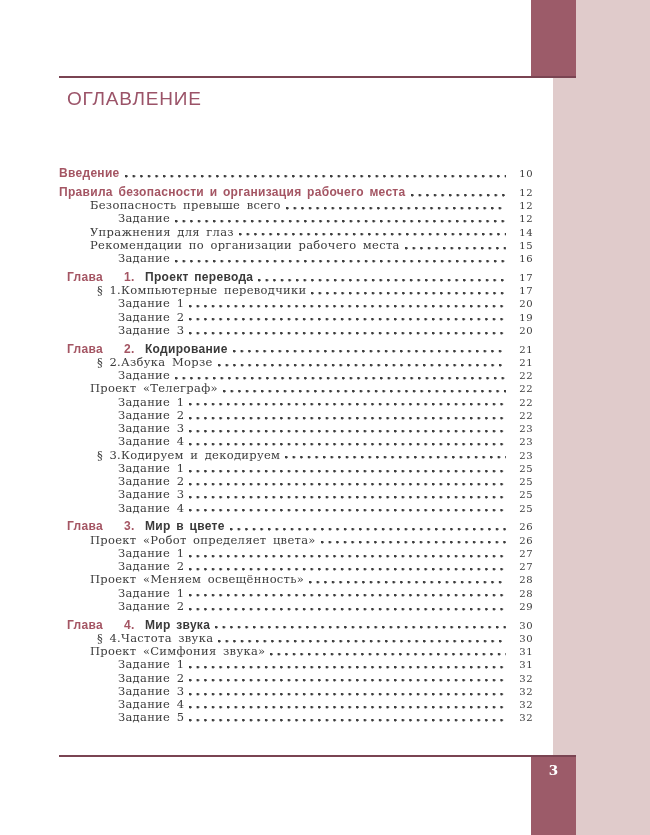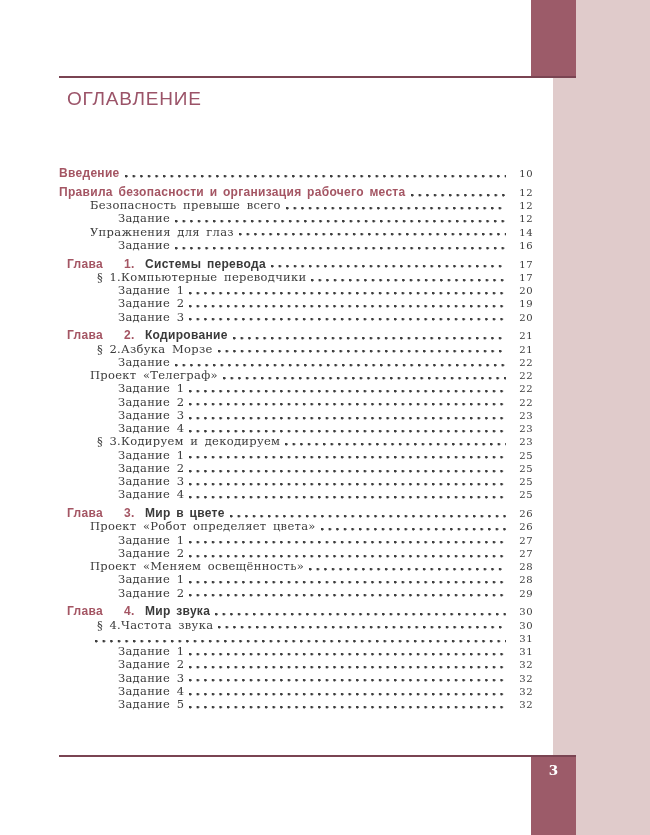--- a/index.html
+++ b/index.html
@@ -172,27 +172,32 @@
       <div class="toc-row k-sub2">
     <span class="lbl"><span class="ttl">Задание</span></span>
     <span class="leader"></span>
     <span class="page">12</span>
   </div>
       <div class="toc-row k-sub1">
     <span class="lbl"><span class="ttl">Упражнения для глаз</span></span>
     <span class="leader"></span>
     <span class="page">14</span>
   </div>
+      <div class="toc-row k-sub1">
+    <span class="lbl"><span class="ttl">Рекомендации по организации рабочего места</span></span>
+    <span class="leader"></span>
+    <span class="page">15</span>
+  </div>
       <div class="toc-row k-sub2">
     <span class="lbl"><span class="ttl">Задание</span></span>
     <span class="leader"></span>
     <span class="page">16</span>
   </div>
       <div class="toc-row k-chapter group-start">
-    <span class="lbl"><span class="word">Глава</span><span class="num">1.</span><span class="ttl">Системы перевода</span></span>
+    <span class="lbl"><span class="word">Глава</span><span class="num">1.</span><span class="ttl">Проект перевода</span></span>
     <span class="leader"></span>
     <span class="page">17</span>
   </div>
       <div class="toc-row k-section">
     <span class="lbl"><span class="num">§ 1.</span><span class="ttl">Компьютерные переводчики</span></span>
     <span class="leader"></span>
     <span class="page">17</span>
   </div>
       <div class="toc-row k-sub2">
     <span class="lbl"><span class="ttl">Задание 1</span></span>
@@ -313,20 +318,21 @@
     <span class="lbl"><span class="word">Глава</span><span class="num">4.</span><span class="ttl">Мир звука</span></span>
     <span class="leader"></span>
     <span class="page">30</span>
   </div>
       <div class="toc-row k-section">
     <span class="lbl"><span class="num">§ 4.</span><span class="ttl">Частота звука</span></span>
     <span class="leader"></span>
     <span class="page">30</span>
   </div>
       <div class="toc-row k-sub1">
+    <span class="lbl"><span class="ttl">Проект «Симфония звука»</span></span>
     <span class="leader"></span>
     <span class="page">31</span>
   </div>
       <div class="toc-row k-sub2">
     <span class="lbl"><span class="ttl">Задание 1</span></span>
     <span class="leader"></span>
     <span class="page">31</span>
   </div>
       <div class="toc-row k-sub2">
     <span class="lbl"><span class="ttl">Задание 2</span></span>

